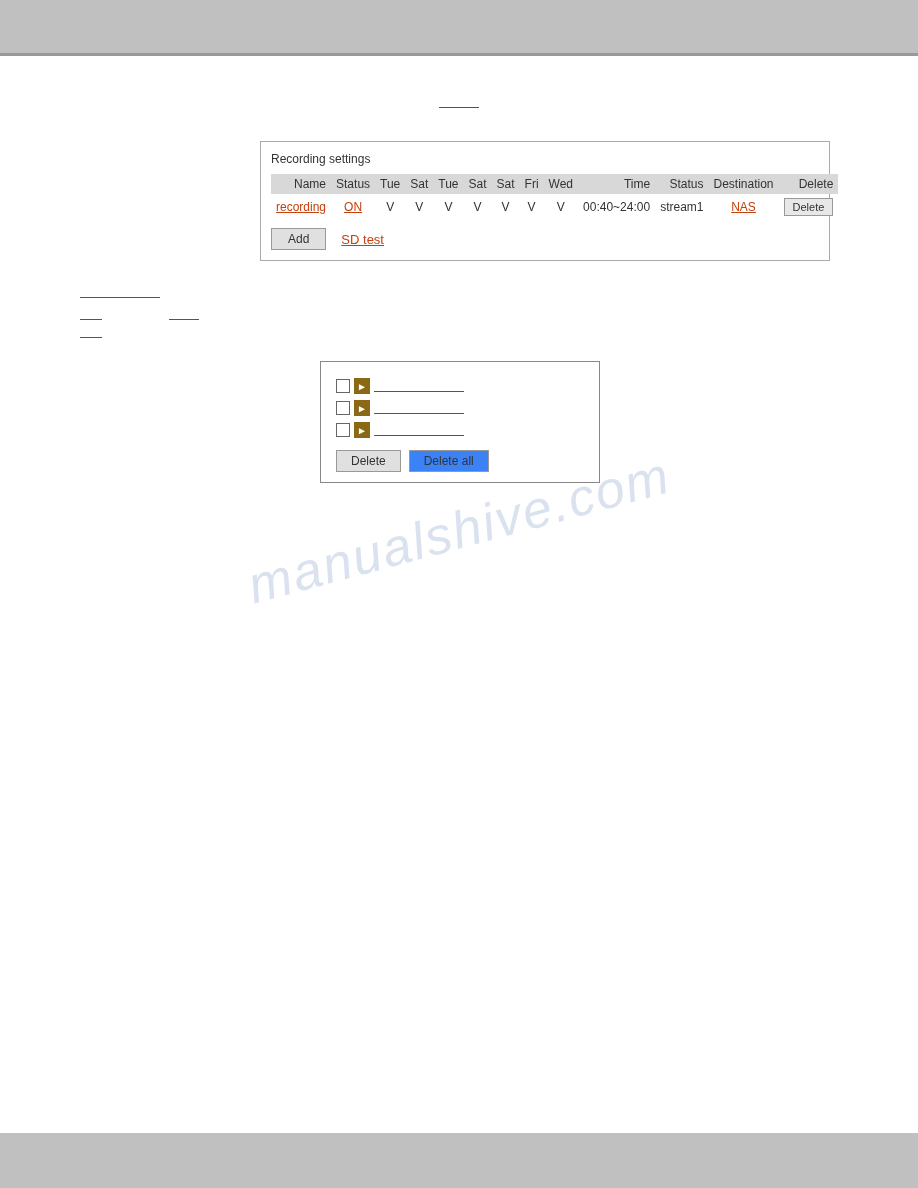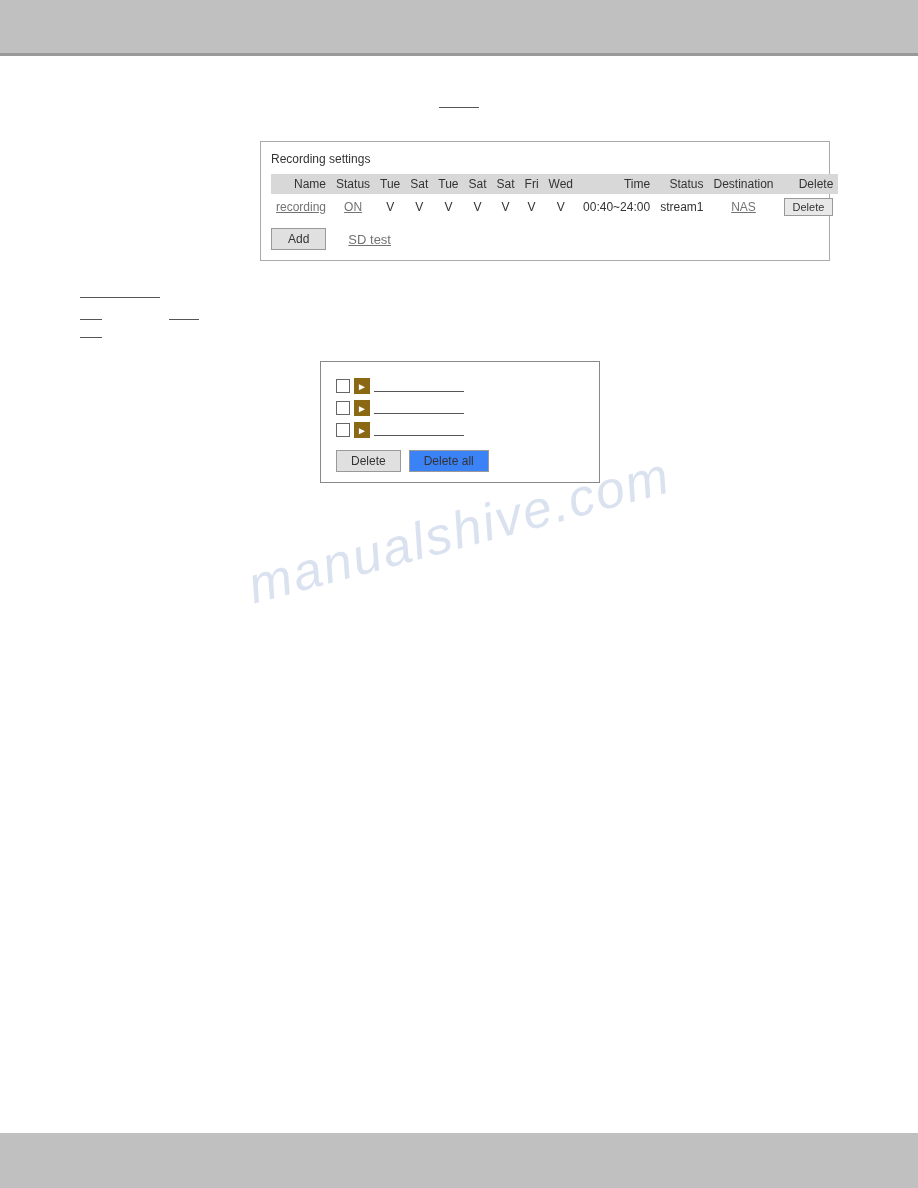--- a/index.html
+++ b/index.html
@@ -80,39 +80,39 @@
       padding: 4px 5px;
       text-align: center;
       color: #333;
     }
 
     .recording-table td:first-child {
       text-align: left;
     }
 
     .link-blue {
-      color: #737373;
+      color: #c2410c;
       text-decoration: underline;
       cursor: pointer;
     }
 
     .btn-small {
       font-size: 11px;
       padding: 2px 8px;
       background: #e8e8e8;
       border: 1px solid #999;
       cursor: pointer;
       color: #333;
     }
 
     .panel-footer {
       margin-top: 8px;
       display: flex;
       align-items: center;
-      gap: 22px;
+      gap: 15px;
     }
 
     .btn-add {
       font-size: 12px;
       padding: 3px 16px;
       background: #e0e0e0;
       border: 1px solid #999;
       cursor: pointer;
       color: #333;
     }

